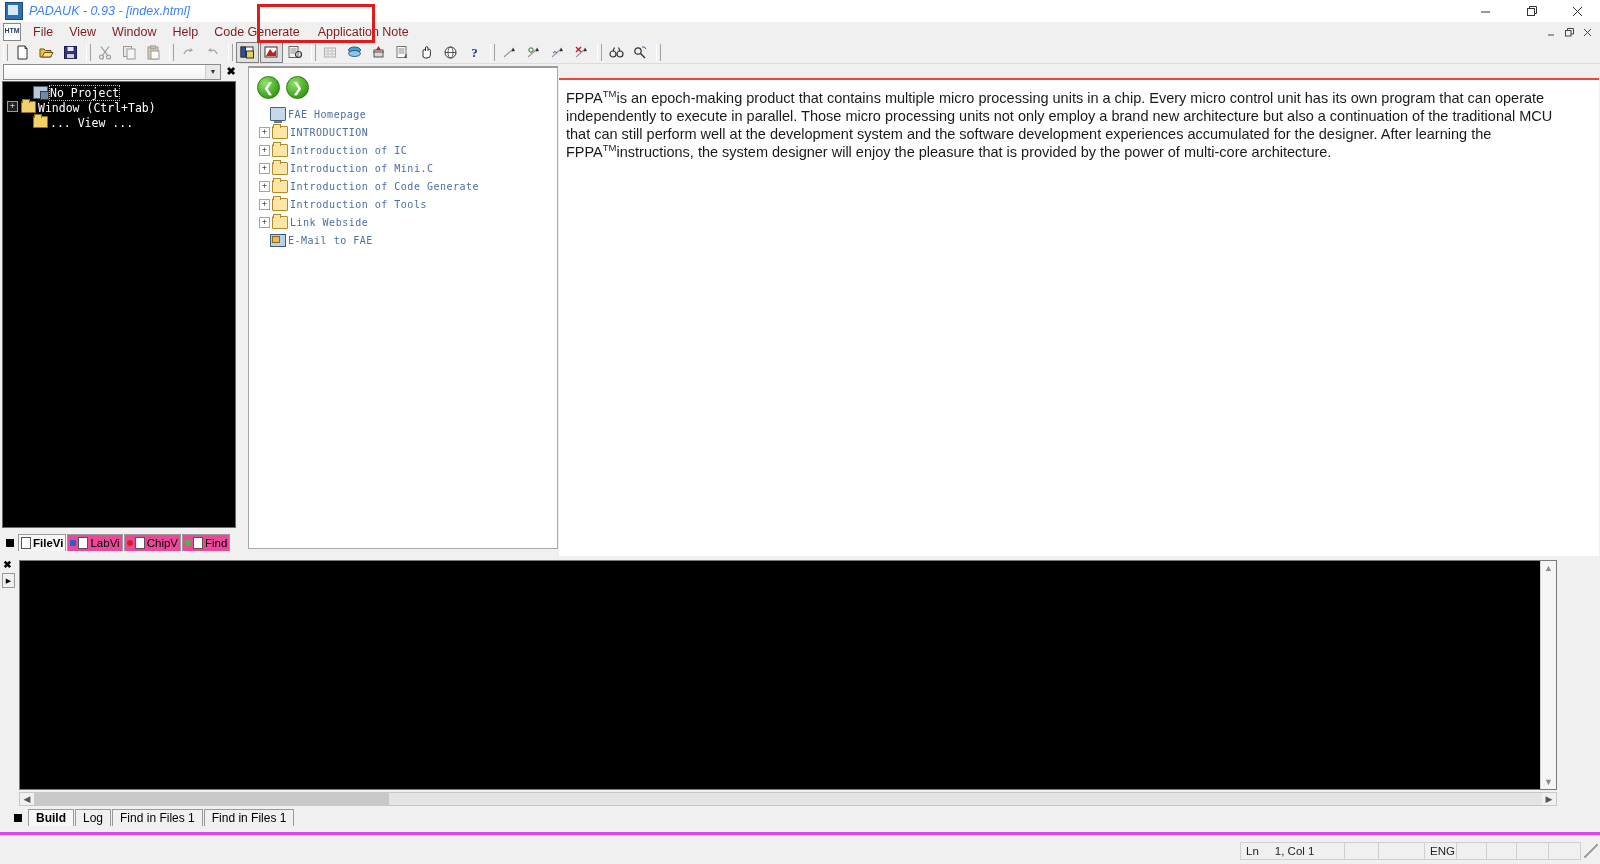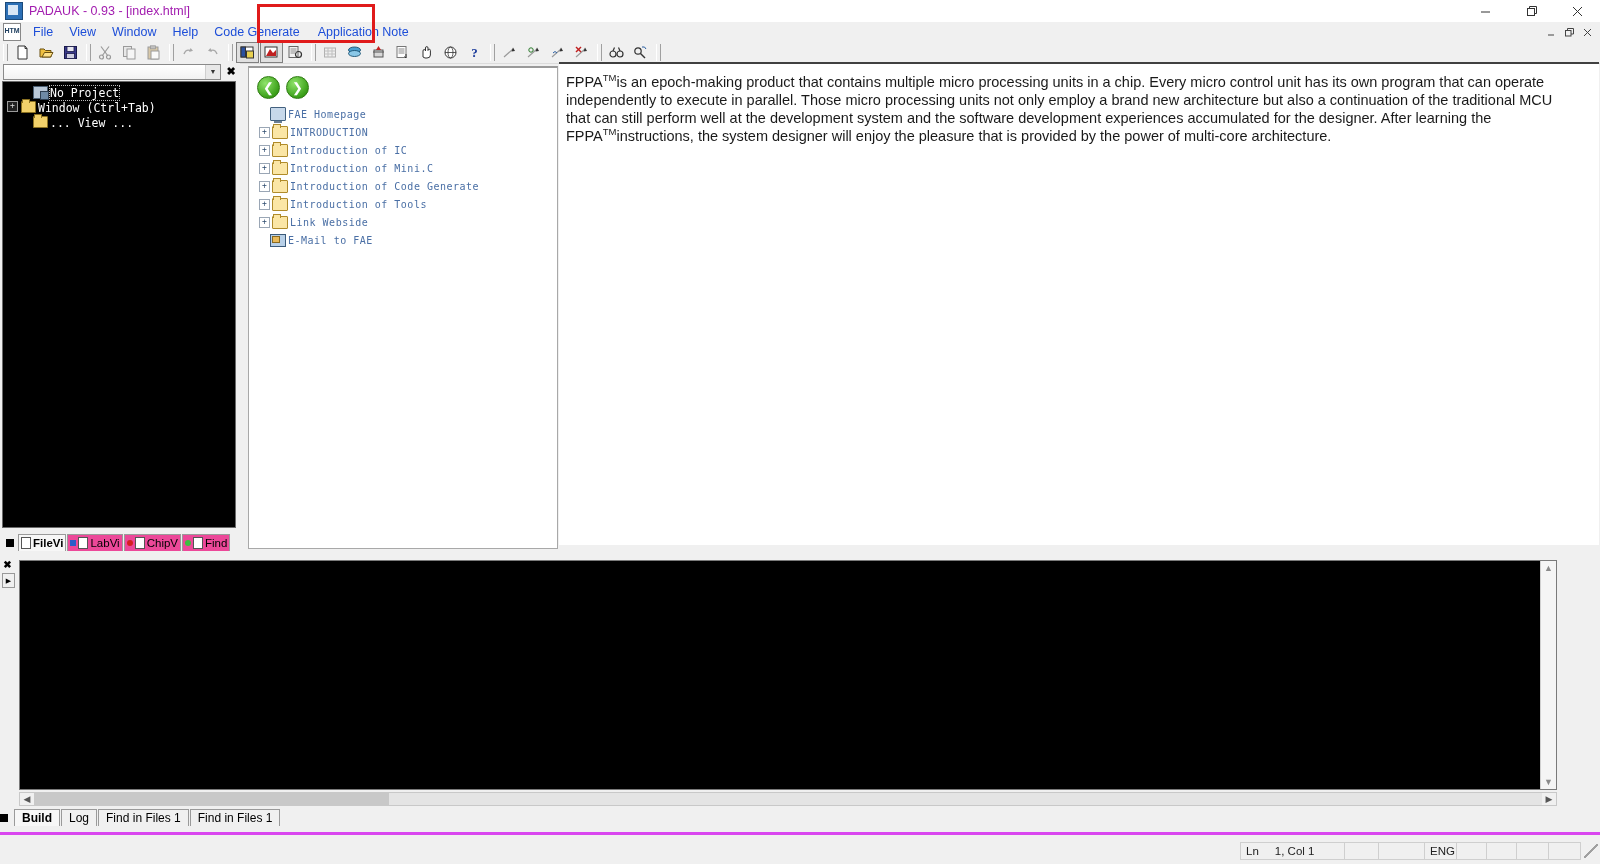--- a/index.html
+++ b/index.html
@@ -23,21 +23,21 @@
     width: 16px; height: 16px; margin-left: 5px; margin-right: 6px;
     background: #2c6fb5;
     border: 1px solid #1b4a7a;
     position: relative; flex: none;
   }
   .titlebar .app-icon::after {
     content: ""; position: absolute; left: 2px; top: 2px;
     width: 10px; height: 10px; background: #d8e6f5;
   }
   .titlebar .title-text {
-    font-size: 12.5px; color: #a21caf; white-space: nowrap;
+    font-size: 12.5px; color: #3b82f6; white-space: nowrap; font-style: italic;
   }
   .win-ctrls { margin-left: auto; display: flex; height: 22px; }
   .win-btn {
     width: 46px; height: 22px;
     display: flex; align-items: center; justify-content: center;
     font-size: 13px; color: #333; line-height: 1;
   }
   .win-btn svg { display:block; }
 
   
@@ -46,21 +46,21 @@
     background: #f0f0f0;
     display: flex; align-items: center;
   }
   .menubar .mdi-icon {
     width: 16px; height: 16px; margin-left: 3px; margin-right: 4px;
     background: #fff; border: 1px solid #888; flex: none;
     font-size: 7px; line-height: 14px; text-align: center;
     color: #204060; font-weight: bold; overflow: hidden;
   }
   .menu-item {
-    padding: 2px 8px; font-size: 12.5px; color: #1d4ed8; white-space: nowrap;
+    padding: 2px 8px; font-size: 12.5px; color: #7f1d1d; white-space: nowrap;
   }
   .menu-item.highlight-target { padding: 2px 10px; }
   .mdi-ctrls { margin-left: auto; display: flex; align-items: center; padding-right: 4px; }
   .mdi-btn {
     width: 17px; height: 15px; margin-left: 1px;
     display: flex; align-items: center; justify-content: center;
     font-size: 10px; color: #333;
   }
 
   
@@ -245,23 +245,23 @@
     width: 14px; height: 11px; background: #b8d0e8;
     border: 1px solid #3a5a7a; position: relative;
   }
   .mail-ico::after {
     content:""; position:absolute; left:1px; top:1px; width:6px; height:5px;
     background:#e8b95a; border:1px solid #8a6a20;
   }
 
   
   .content-pane {
-    position: absolute; left: 559px; top: 62px; width: 1040px; height: 483px;
+    position: absolute; left: 559px; top: 78px; width: 1040px; height: 483px;
     background: #fff;
-    border-top: 2px solid #404040;
+    border-top: 2px solid #ef4444;
     box-sizing: border-box;
     overflow: hidden;
   }
   .content-body {
     padding: 9px 24px 0 7px;
     font-size: 14.5px;
     line-height: 18px;
     color: #1a1a1a;
     text-align: left;
   }
@@ -308,21 +308,21 @@
     width: 14px; height: 12px; display: flex; align-items: center;
     justify-content: center; font-size: 9px; color: #555; flex: none;
   }
   .hs-track { flex: 1; height: 12px; background: #e4e4e4; position: relative; }
   .hs-thumb {
     position: absolute; left: 0; top: 0; width: 355px; height: 12px;
     background: #c8c8c8;
   }
   .bp-tabs {
     position: absolute; left: 0; top: 252px; height: 18px;
-    display: flex; align-items: flex-end; 
+    display: flex; align-items: flex-end; padding-left: 14px;
   }
   .bp-tabs .sq { width: 8px; height: 8px; background: #000; margin: 0 6px 4px 0; flex:none; }
   .bp-tab {
     height: 16px; padding: 0 7px; margin-right: 1px;
     background: #f0f0f0; border: 1px solid #9a9a9a; border-bottom: none;
     display: flex; align-items: center;
     font-size: 12px; white-space: nowrap;
   }
   .bp-tab.active { font-weight: bold; background: #f7f7f7; }
 

